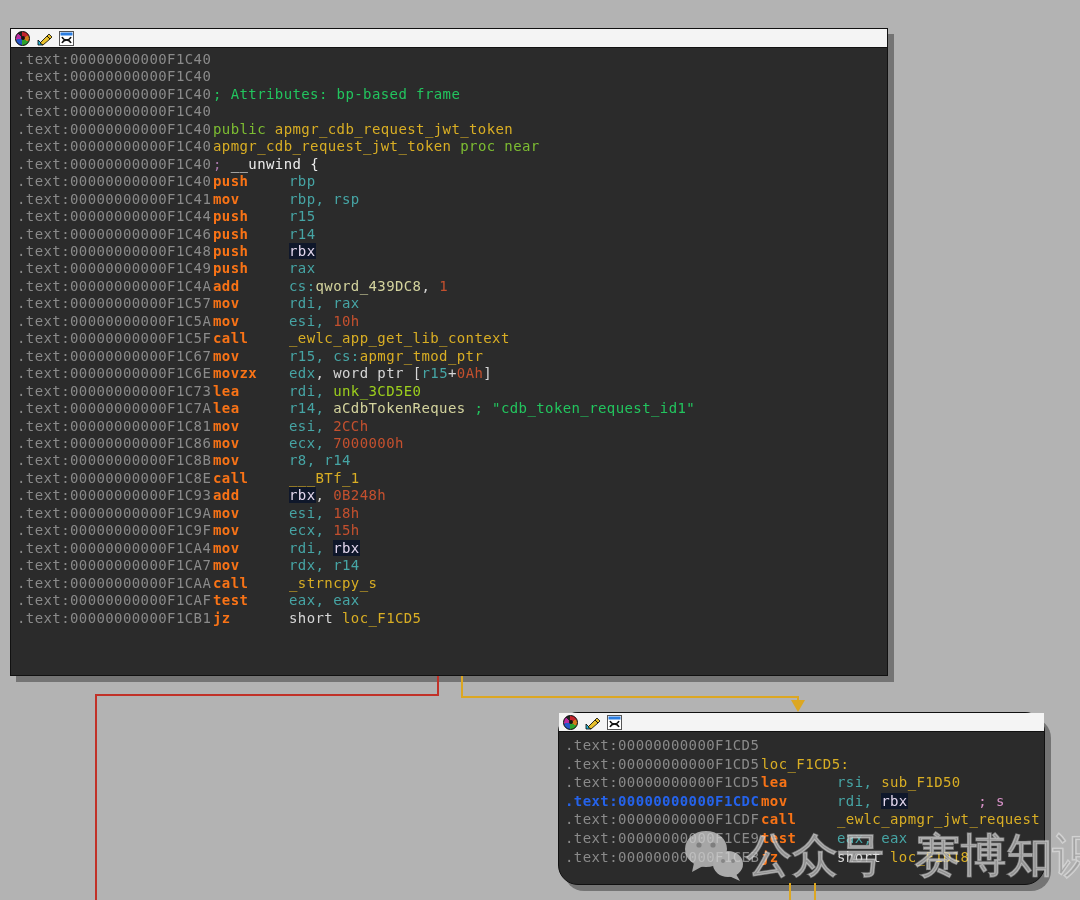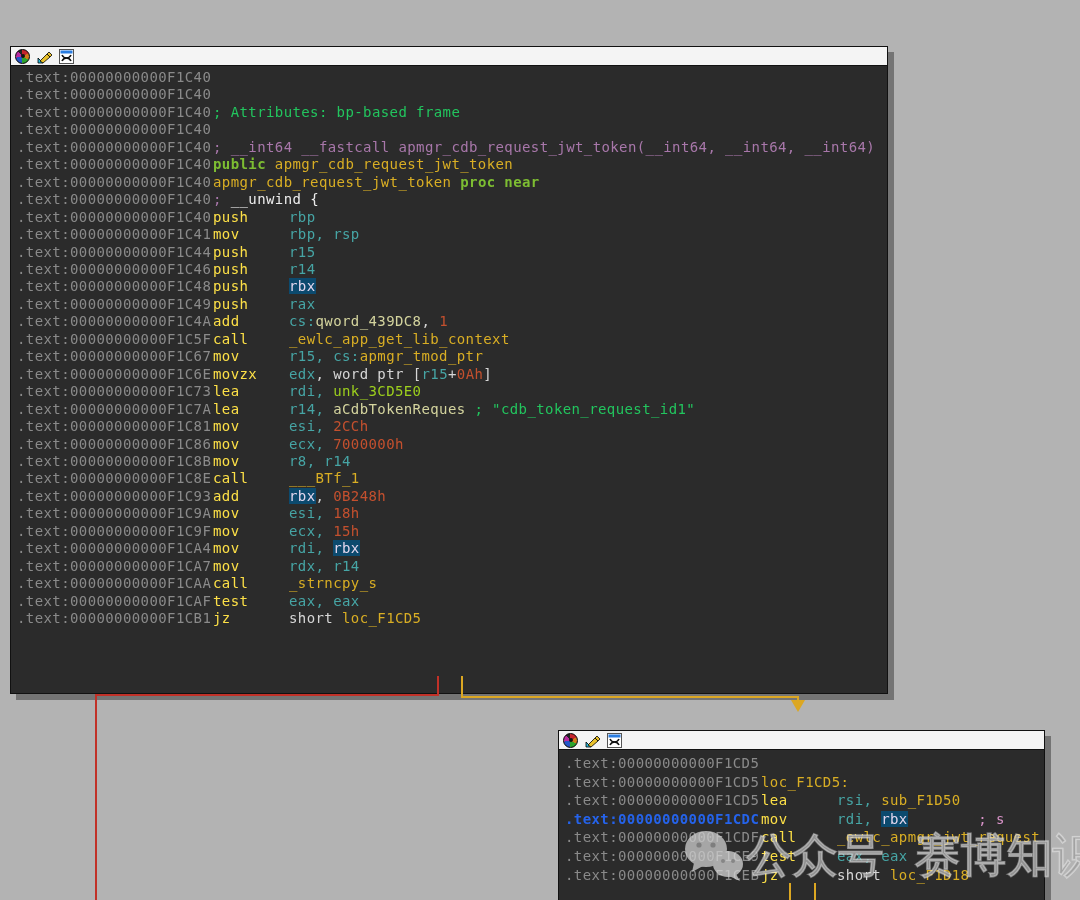--- a/index.html
+++ b/index.html
@@ -6,24 +6,23 @@
   .canvas{
     position:relative;width:1080px;height:900px;overflow:hidden;
     background:#b3b3b3;
     font-family:"DejaVu Sans Mono","Liberation Mono",monospace;
   }
   .edges-svg{position:absolute;left:0;top:0;z-index:3;pointer-events:none;}
   .node{
     position:absolute;z-index:2;background:#2b2b2b;
     border:1px solid #111;box-shadow:6px 6px 0 rgba(40,40,40,0.45);
     box-sizing:border-box;
-    margin-top:18px;
   }
   .node-top{left:10px;top:28px;width:878px;height:648px;}
-  .node-bottom{left:558px;top:712px;width:487px;height:173px;}
+  .node-bottom{left:558px;top:712px;width:487px;height:173px;border-radius:20px;}
   .titlebar{
     height:19px;background:#f4f4f4;border-bottom:1px solid #111;
     display:flex;align-items:center;gap:7px;padding-left:4px;box-sizing:border-box;
   }
   .tb-icon{width:15px;height:15px;position:relative;flex:0 0 auto;cursor:pointer;}
   .wheel{
     border-radius:50%;border:1px solid #000;box-sizing:border-box;
     background:conic-gradient(#c4242c 0 17%, #cf7a1a 17% 33%, #2da32d 33% 52%, #2456c8 52% 72%, #b92ba0 72% 88%, #222 88% 100%);
   }
   .wheel::after{
@@ -32,33 +31,33 @@
   }
   .code{
     padding:3px 0 0 6px;overflow:hidden;
     font-size:14px;letter-spacing:0.4px;color:#d6d6d6;
   }
   .node-top .code{line-height:17.45px;}
   .node-bottom .code{line-height:18.6px;padding-top:4px;}
   .row{white-space:pre;overflow:hidden;height:inherit;}
   .addr{color:#8a8a8a;display:inline-block;width:196px;}
   .addr.cur{color:#2563eb;font-weight:bold;}
-  .mn{color:#fde047;font-weight:normal;display:inline-block;width:76px;}
+  .mn{color:#f97316;font-weight:bold;display:inline-block;width:76px;}
   .reg{color:#46a5a5;}
   .num{color:#c4502e;}
   .fn{color:#d9ae24;}
   .dn{color:#d4d49e;text-align:right;}
-  .kw{color:#7dbd32;font-weight:bold;}
+  .kw{color:#7dbd32;}
   .un{color:#9ccf1d;text-align:right;}
   .cmt{color:#22c55e;}
   .pcmt{color:#a877aa;}
   .pink{color:#d892c8;}
   .plain{color:#d6d6d6;}
   .white{color:#ececec;}
-  .hl{background:#0c4a6e;color:#e3d7ee;}
+  .hl{background:#0f172a;color:#e3d7ee;}
   .watermark{
     position:absolute;left:684px;top:828px;z-index:5;display:flex;align-items:center;
     pointer-events:none;
   }
   .wm-text{
     font-family:"DejaVu Sans","Liberation Sans",sans-serif;
     font-size:46px;color:#a0a0a0;opacity:0.88;word-spacing:16px;line-height:52px;
     -webkit-text-stroke:1.5px rgba(255,255,255,0.45);
     text-shadow:0 0 2px rgba(255,255,255,0.35);
     white-space:nowrap;
@@ -86,31 +85,32 @@
           <path d="M3,12 C6,6 9,12 12,6" fill="none" stroke="#111" stroke-width="1.6"></path>
           <path d="M3,6 C6,12 9,6 12,12" fill="none" stroke="#111" stroke-width="1.6"></path>
         </svg>
       </div>
     </div>
     <div class="code">
         <div class="row"><span class="addr">.text:00000000000F1C40</span></div>
         <div class="row"><span class="addr">.text:00000000000F1C40</span></div>
         <div class="row"><span class="addr">.text:00000000000F1C40</span><span class="cmt">; Attributes: bp-based frame</span></div>
         <div class="row"><span class="addr">.text:00000000000F1C40</span></div>
-        <div class="row"><span class="addr">.text:00000000000F1C40</span><span class="pcmt">; __int64 __fastcall apmgr_cdb_request_jwt_token(__int64, __int64, __int64)</span></div>
         <div class="row"><span class="addr">.text:00000000000F1C40</span><span class="kw">public </span><span class="fn">apmgr_cdb_request_jwt_token</span></div>
         <div class="row"><span class="addr">.text:00000000000F1C40</span><span class="fn">apmgr_cdb_request_jwt_token</span><span class="kw"> proc near</span></div>
         <div class="row"><span class="addr">.text:00000000000F1C40</span><span class="pcmt">; </span><span class="white">__unwind {</span></div>
         <div class="row"><span class="addr">.text:00000000000F1C40</span><span class="mn">push</span><span class="reg">rbp</span></div>
         <div class="row"><span class="addr">.text:00000000000F1C41</span><span class="mn">mov</span><span class="reg">rbp, rsp</span></div>
         <div class="row"><span class="addr">.text:00000000000F1C44</span><span class="mn">push</span><span class="reg">r15</span></div>
         <div class="row"><span class="addr">.text:00000000000F1C46</span><span class="mn">push</span><span class="reg">r14</span></div>
         <div class="row"><span class="addr">.text:00000000000F1C48</span><span class="mn">push</span><span class="reg hl">rbx</span></div>
         <div class="row"><span class="addr">.text:00000000000F1C49</span><span class="mn">push</span><span class="reg">rax</span></div>
         <div class="row"><span class="addr">.text:00000000000F1C4A</span><span class="mn">add</span><span class="reg">cs:</span><span class="dn">qword_439DC8</span><span class="plain">, </span><span class="num">1</span></div>
+        <div class="row"><span class="addr">.text:00000000000F1C57</span><span class="mn">mov</span><span class="reg">rdi, rax</span></div>
+        <div class="row"><span class="addr">.text:00000000000F1C5A</span><span class="mn">mov</span><span class="reg">esi, </span><span class="num">10h</span></div>
         <div class="row"><span class="addr">.text:00000000000F1C5F</span><span class="mn">call</span><span class="fn">_ewlc_app_get_lib_context</span></div>
         <div class="row"><span class="addr">.text:00000000000F1C67</span><span class="mn">mov</span><span class="reg">r15, </span><span class="reg">cs:</span><span class="fn">apmgr_tmod_ptr</span></div>
         <div class="row"><span class="addr">.text:00000000000F1C6E</span><span class="mn">movzx</span><span class="reg">edx</span><span class="plain">, </span><span class="plain">word ptr [</span><span class="reg">r15</span><span class="plain">+</span><span class="num">0Ah</span><span class="plain">]</span></div>
         <div class="row"><span class="addr">.text:00000000000F1C73</span><span class="mn">lea</span><span class="reg">rdi, </span><span class="un">unk_3CD5E0</span></div>
         <div class="row"><span class="addr">.text:00000000000F1C7A</span><span class="mn">lea</span><span class="reg">r14, </span><span class="dn">aCdbTokenReques</span><span class="cmt"> ; "cdb_token_request_id1"</span></div>
         <div class="row"><span class="addr">.text:00000000000F1C81</span><span class="mn">mov</span><span class="reg">esi, </span><span class="num">2CCh</span></div>
         <div class="row"><span class="addr">.text:00000000000F1C86</span><span class="mn">mov</span><span class="reg">ecx, </span><span class="num">7000000h</span></div>
         <div class="row"><span class="addr">.text:00000000000F1C8B</span><span class="mn">mov</span><span class="reg">r8, r14</span></div>
         <div class="row"><span class="addr">.text:00000000000F1C8E</span><span class="mn">call</span><span class="fn">___BTf_1</span></div>
         <div class="row"><span class="addr">.text:00000000000F1C93</span><span class="mn">add</span><span class="reg hl">rbx</span><span class="plain">, </span><span class="num">0B248h</span></div>

